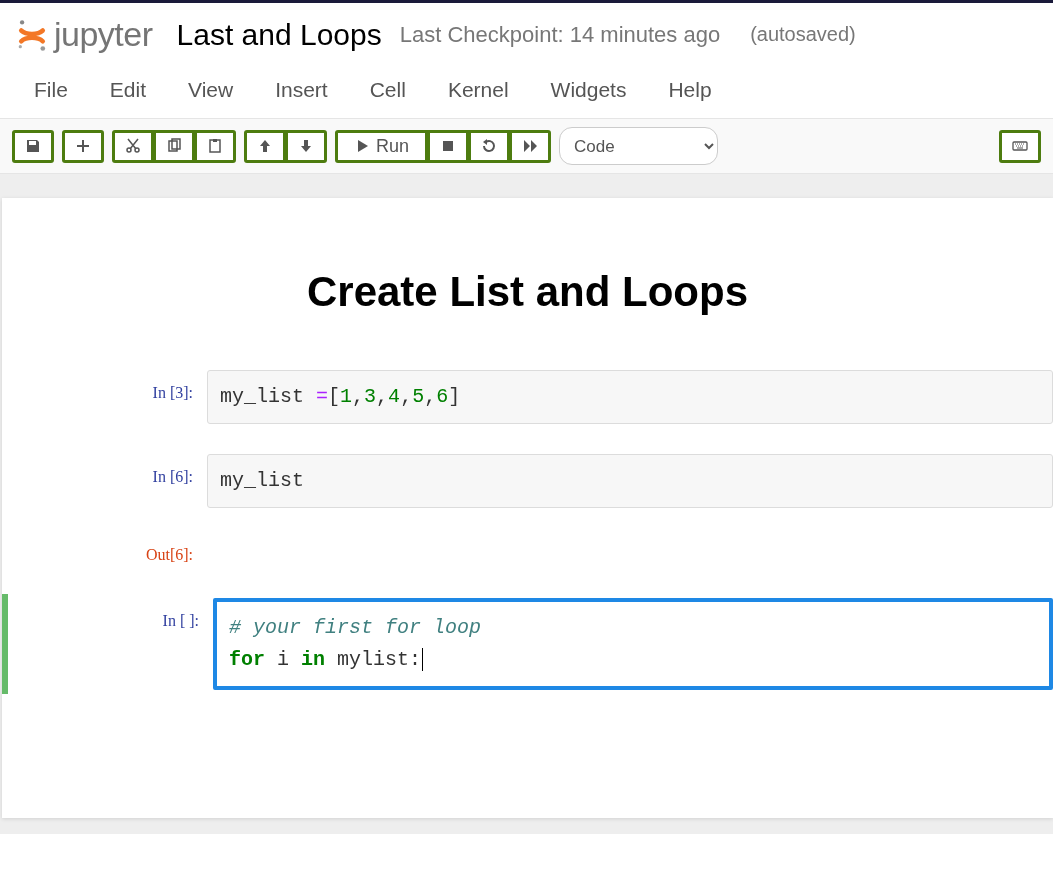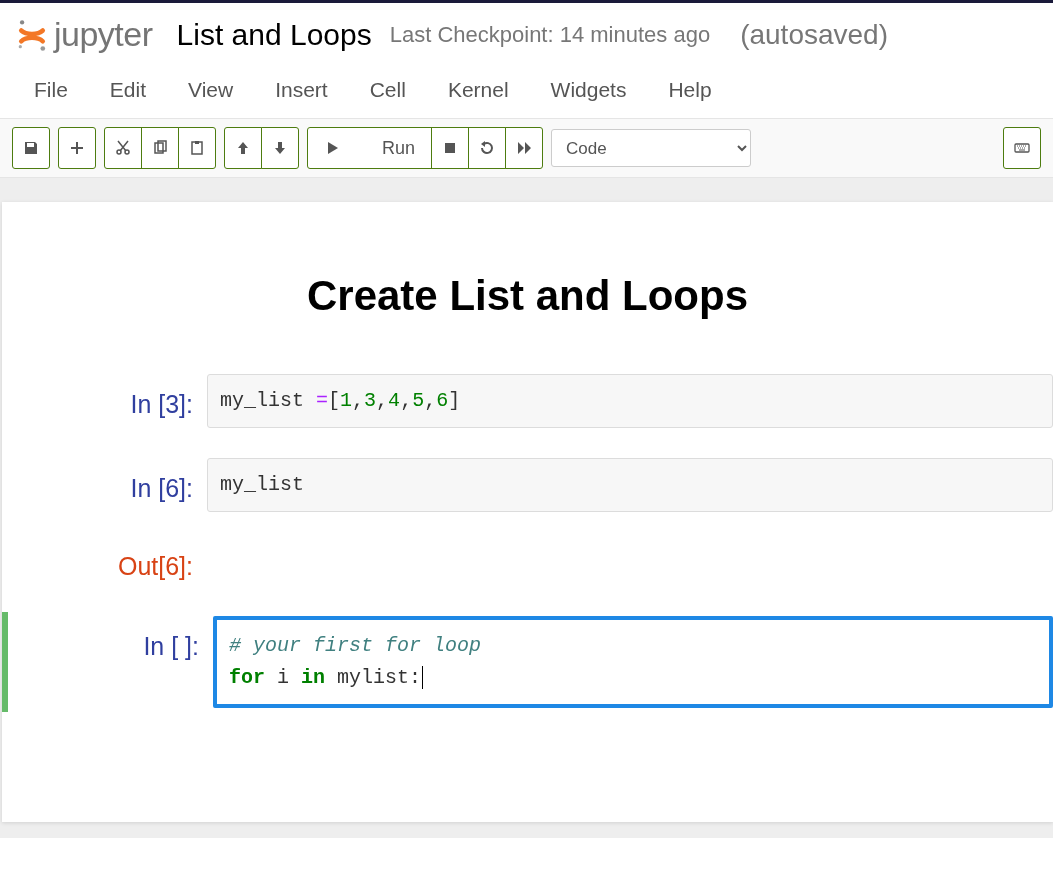--- a/index.html
+++ b/index.html
@@ -31,21 +31,21 @@
     color: #000;
     font-weight: 400;
     margin-left: 12px;
   }
   .checkpoint {
     font-size: 22px;
     color: #777;
     margin-left: 6px;
   }
   .autosaved {
-    font-size: 28px;
+    font-size: 20px;
     color: #777;
     margin-left: 18px;
   }
 
   .menubar {
     display: flex;
     gap: 42px;
     padding: 8px 34px 16px 34px;
     border-bottom: 1px solid #e5e5e5;
     background: #fff;
@@ -62,44 +62,43 @@
     gap: 8px;
     padding: 8px 12px;
     background: #f9f9f9;
     border-bottom: 1px solid #e5e5e5;
   }
   .tb-group {
     display: inline-flex;
   }
   .tb-btn {
     background: #fff;
-    border: 1px solid #4d7c0f;
+    border: 3px solid #4d7c0f;
     border-radius: 3px;
-    height: 42px;
+    height: 33px;
     min-width: 38px;
     padding: 0 10px;
     display: inline-flex;
     align-items: center;
     justify-content: center;
     font-size: 16px;
     color: #555;
     cursor: pointer;
-    gap: 36px;
   }
   .tb-group .tb-btn { border-radius: 0; margin-left: -1px; }
   .tb-group .tb-btn:first-child { border-radius: 3px 0 0 3px; margin-left: 0; }
   .tb-group .tb-btn:last-child  { border-radius: 0 3px 3px 0; }
   .tb-btn .icon { width: 16px; height: 16px; display:inline-block; }
   .tb-run-label { margin-left: 6px; font-size: 18px; }
 
   .celltype {
     height: 38px;
-    width: 200px;
+    width: 159px;
     border: 1px solid #ccc;
-    border-radius: 3px;
+    border-radius: 13px;
     background: #fff;
     font-size: 17px;
     padding: 0 10px;
     color: #555;
   }
 
   .notebook-wrap {
     background: #eee;
     padding: 24px 0 0 0;
     min-height: 660px;
@@ -124,22 +123,22 @@
     align-items: flex-start;
     padding: 4px 0 4px 0;
     position: relative;
     margin-bottom: 22px;
   }
   .cell .prompt {
     width: 205px;
     min-width: 205px;
     text-align: right;
     padding-right: 14px;
-    font-family: Liberation Sans, sans-serif;
-    font-size: 25px;
+    font-family: Liberation Serif, serif;
+    font-size: 16px;
     line-height: 1.6;
     padding-top: 10px;
   }
   .prompt.in  { color: #303F9F; }
   .prompt.out { color: #D84315; }
   .input-area {
     flex: 1;
     background: #f7f7f7;
     border: 1px solid #dcdcdc;
     border-radius: 3px;
@@ -190,21 +189,21 @@
   <span class="logo">
     <svg viewBox="0 0 40 40">
       <circle cx="9" cy="6" r="2.4" fill="#888"></circle>
       <path d="M8 15 a14 8 0 0 0 24 0" fill="none" stroke="#F37726" stroke-width="5" stroke-linecap="round"></path>
       <path d="M8 27 a14 8 0 0 1 24 0" fill="none" stroke="#F37726" stroke-width="5" stroke-linecap="round"></path>
       <circle cx="32" cy="35" r="2.6" fill="#999"></circle>
       <circle cx="7" cy="33" r="1.8" fill="#aaa"></circle>
     </svg>
     <span class="logo-text">jupyter</span>
   </span>
-  <span class="nb-name">List and Loops</span>
+  <span class="nb-name">Last and Loops</span>
   <span class="checkpoint">Last Checkpoint: 14 minutes ago</span>
   <span class="autosaved">(autosaved)</span>
 </div>
 
 <div class="menubar">
   <span class="menubar-item">File</span>
   <span class="menubar-item">Edit</span>
   <span class="menubar-item">View</span>
   <span class="menubar-item">Insert</span>
   <span class="menubar-item">Cell</span>

